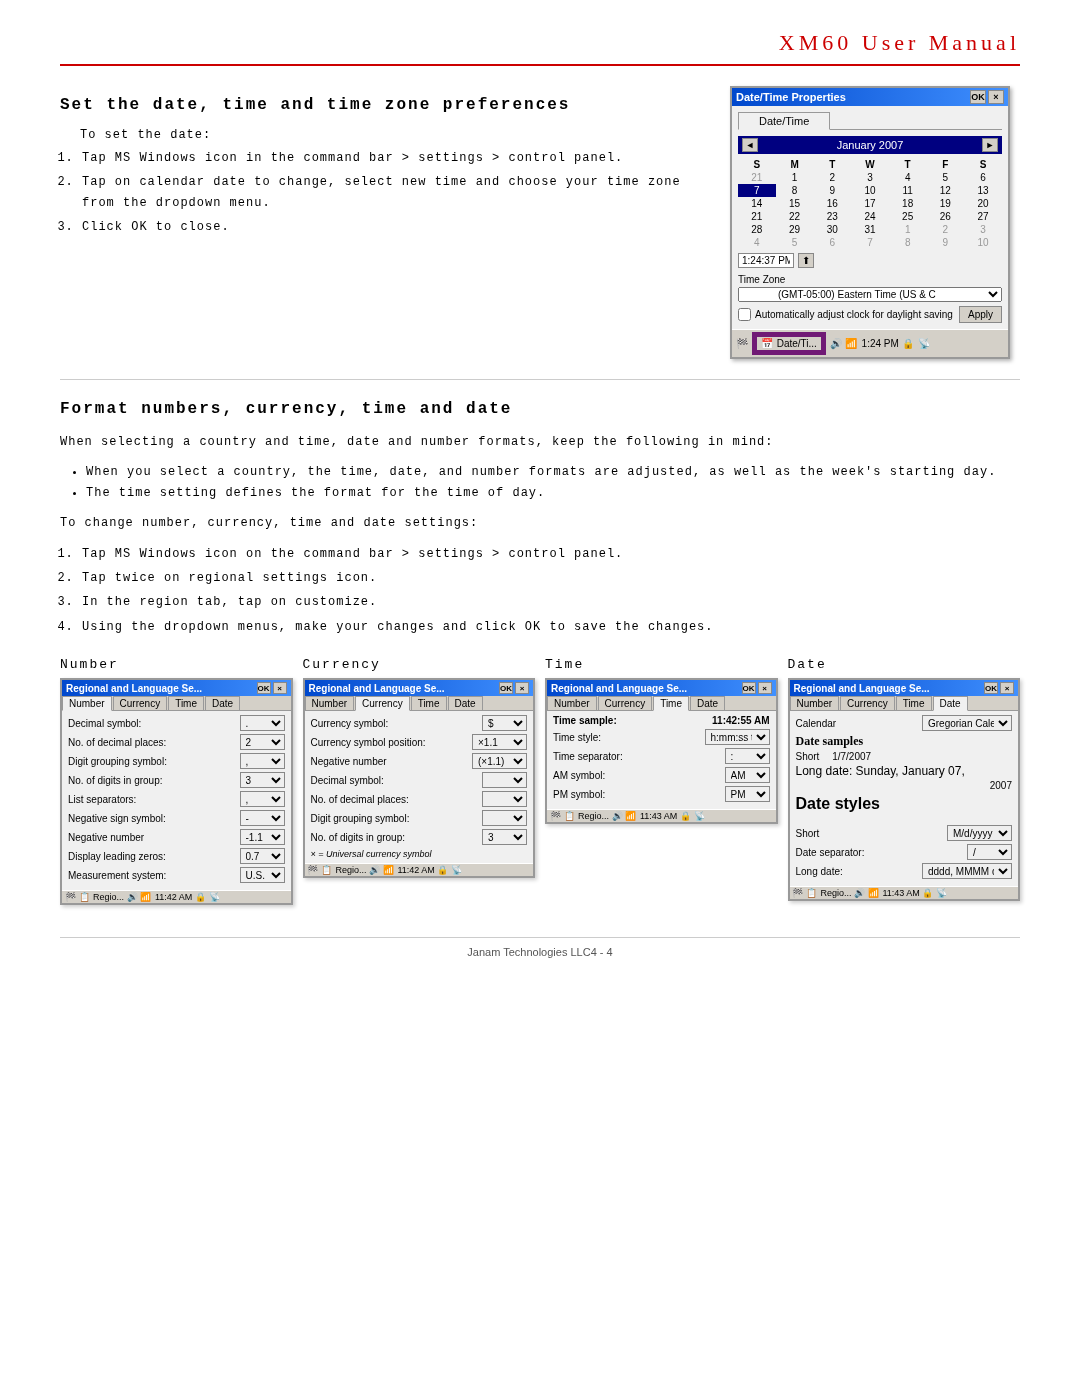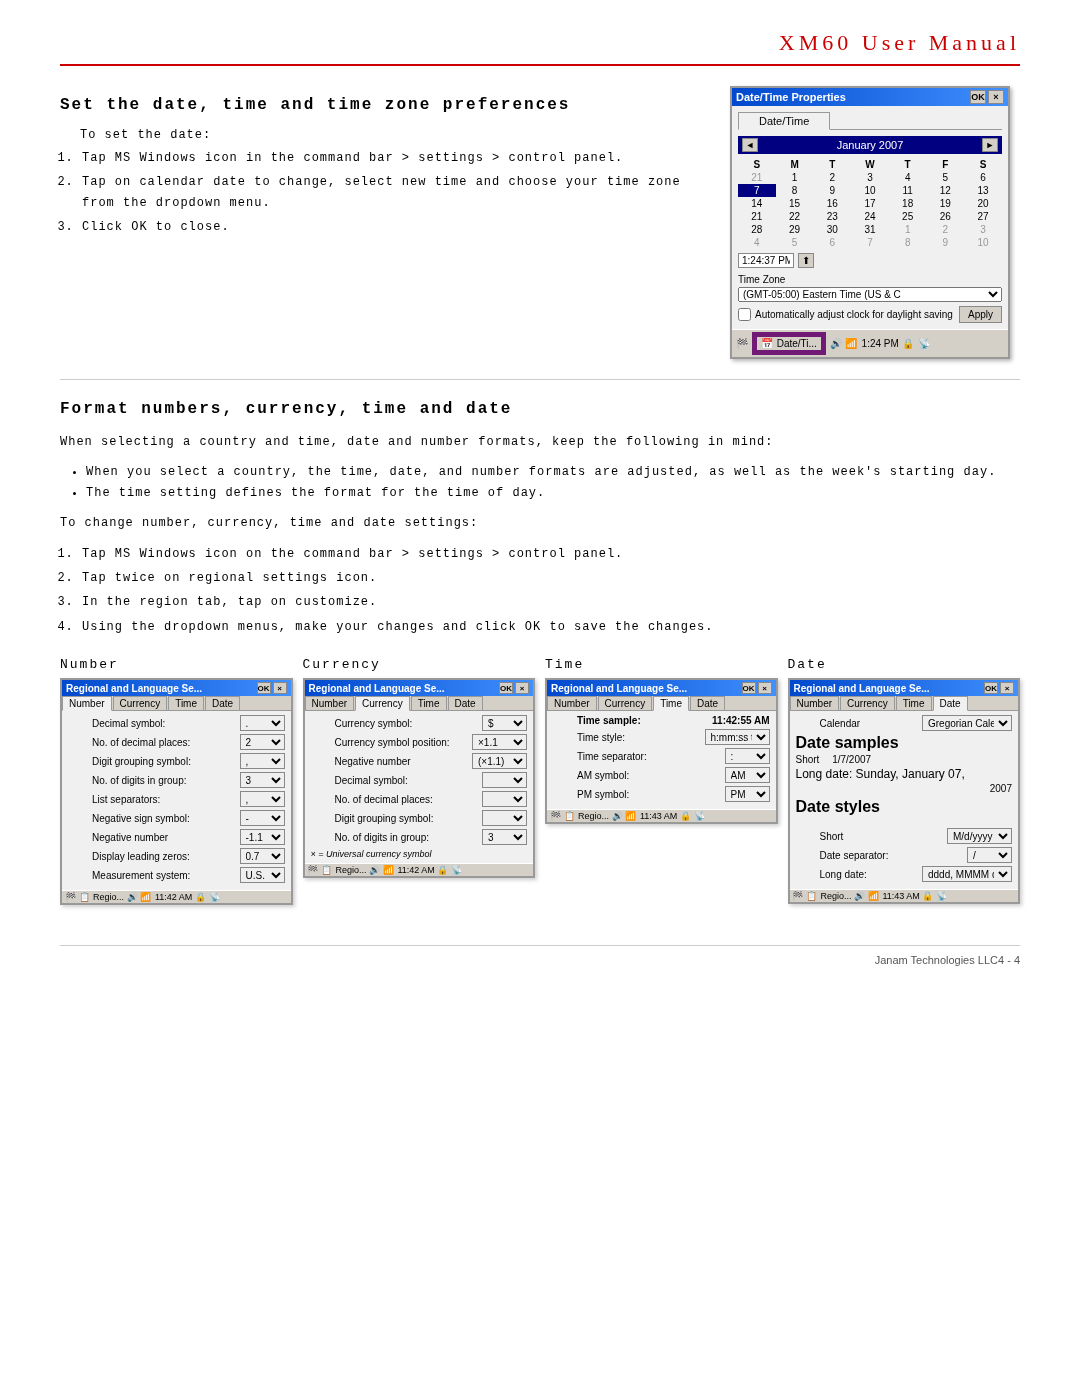--- a/index.html
+++ b/index.html
@@ -209,20 +209,21 @@
 
     .time-zone-section {
       margin-top: 6px;
       font-size: 10px;
     }
 
     .tz-select {
       width: 100%;
       font-size: 10px;
       margin-top: 2px;
+      padding-left: 35px;
     }
 
     .auto-adjust {
       display: flex;
       align-items: center;
       gap: 4px;
       margin-top: 4px;
       font-size: 10px;
     }
 
@@ -370,21 +371,20 @@
       display: flex;
       align-items: center;
       margin-bottom: 3px;
       gap: 3px;
     }
 
     .field-label {
       flex: 1;
       font-size: 10px;
       white-space: nowrap;
-      margin-left: 24px;
     }
 
     .field-select {
       border: 1px solid #888;
       padding: 0px 1px;
       font-size: 10px;
       width: 45px;
       height: 16px;
     }
 
@@ -394,23 +394,23 @@
       display: flex;
       align-items: center;
       padding: 1px 3px;
       font-size: 9px;
       gap: 3px;
     }
 
     
     .page-footer {
       display: flex;
-      justify-content: flex-end;
+      justify-content: center;
       border-top: 1px solid #ccc;
-      margin-top: 40px;
+      margin-top: 32px;
       padding-top: 8px;
       font-size: 11px;
       color: #555;
     }
 
     .horizontal-rule {
       border: none;
       border-top: 1px solid #ccc;
       margin: 14px 0;
     }
@@ -756,21 +756,21 @@
             <div class="small-tab">Number</div>
             <div class="small-tab">Currency</div>
             <div class="small-tab">Time</div>
             <div class="small-tab active">Date</div>
           </div>
           <div class="small-content">
             <div class="field-row">
               <span class="field-label">Calendar</span>
               <select class="field-select" style="width:90px;"><option>Gregorian Calendar</option></select>
             </div>
-            <div style="font-size:16px; font-weight:bold; margin-bottom:2px;">Date samples</div>
+            <div style="font-size:12px; font-weight:bold; margin-bottom:2px;font-family:Liberation Serif, serif;">Date samples</div>
             <div style="font-size:10px; margin-bottom:2px;">
               <span>Short</span>
               <span style="margin-left:10px;">1/7/2007</span>
             </div>
             <div style="font-size:12px; margin-bottom:2px;">
               <span>Long date: Sunday, January 07,</span>
             </div>
             <div style="font-size:10px; margin-bottom:4px; text-align:right;">2007</div>
             <div style="font-size:16px; font-weight:bold; margin-bottom:12px;">Date styles</div>
             <div class="field-row">

